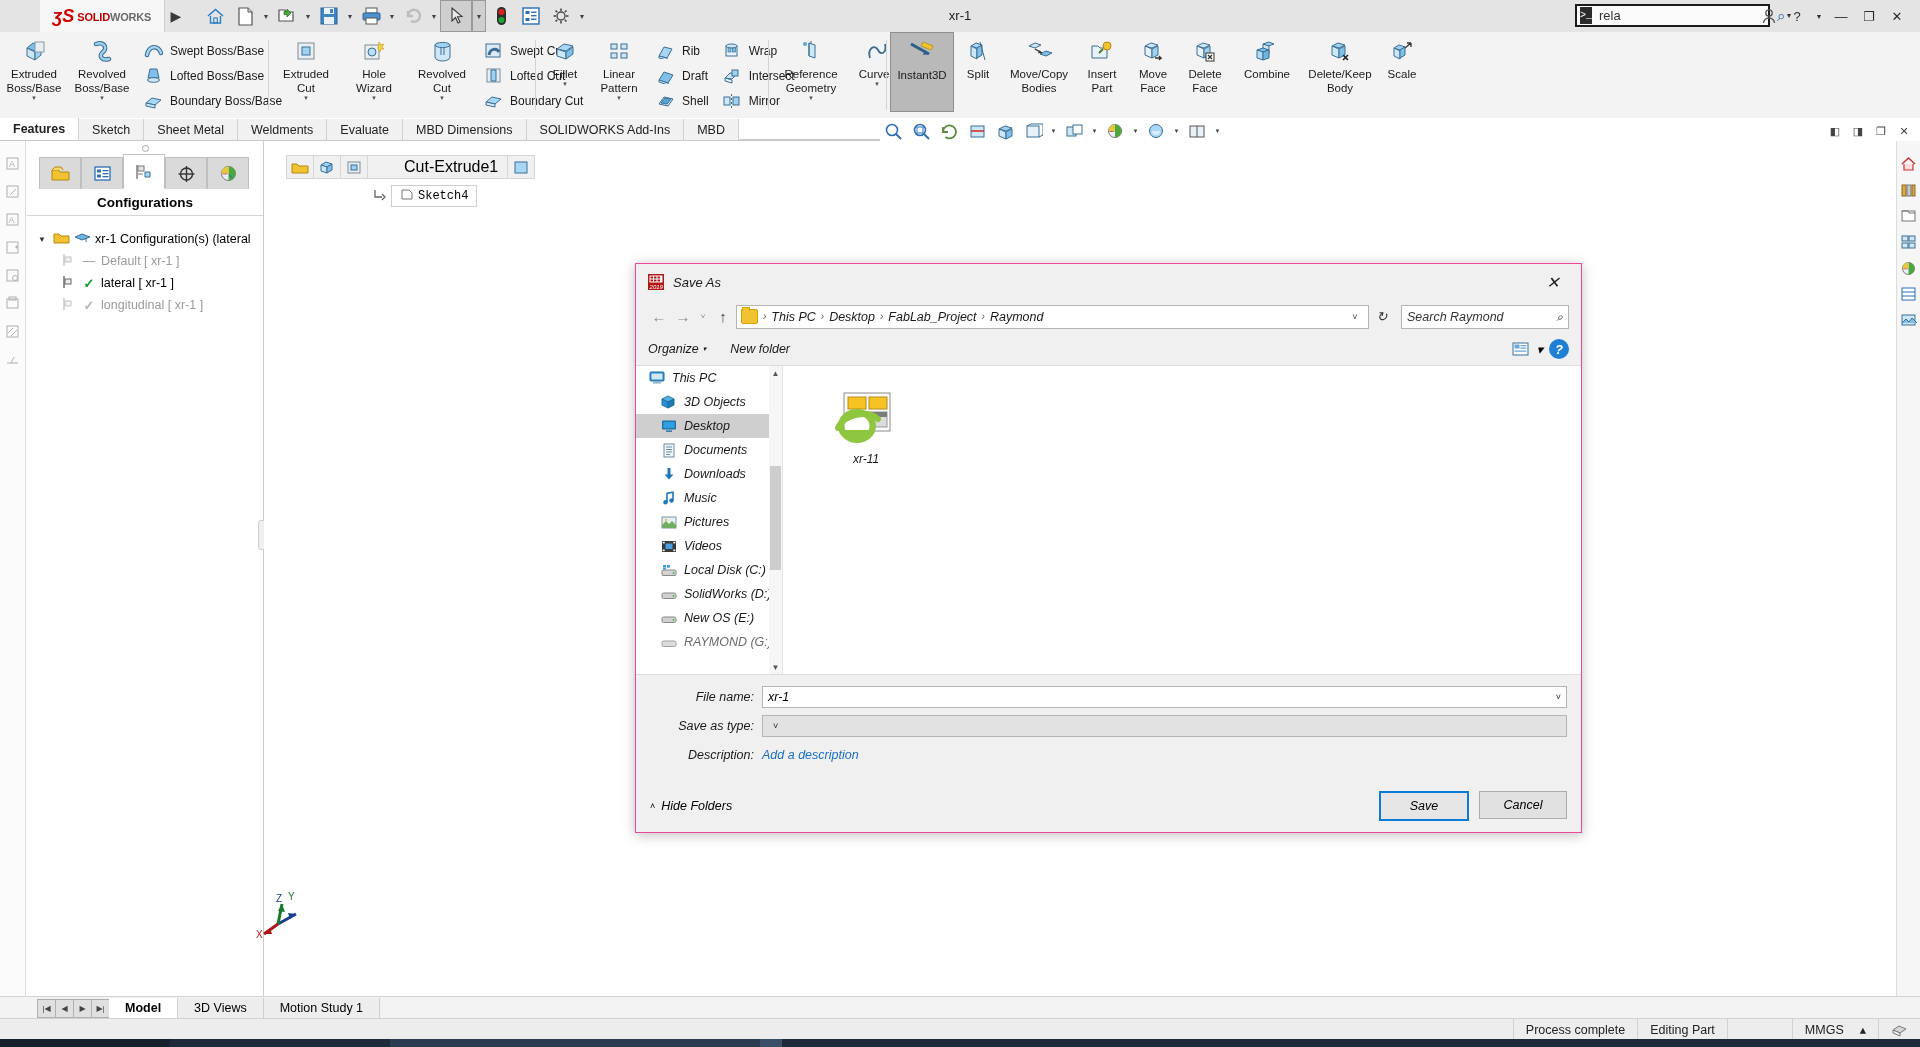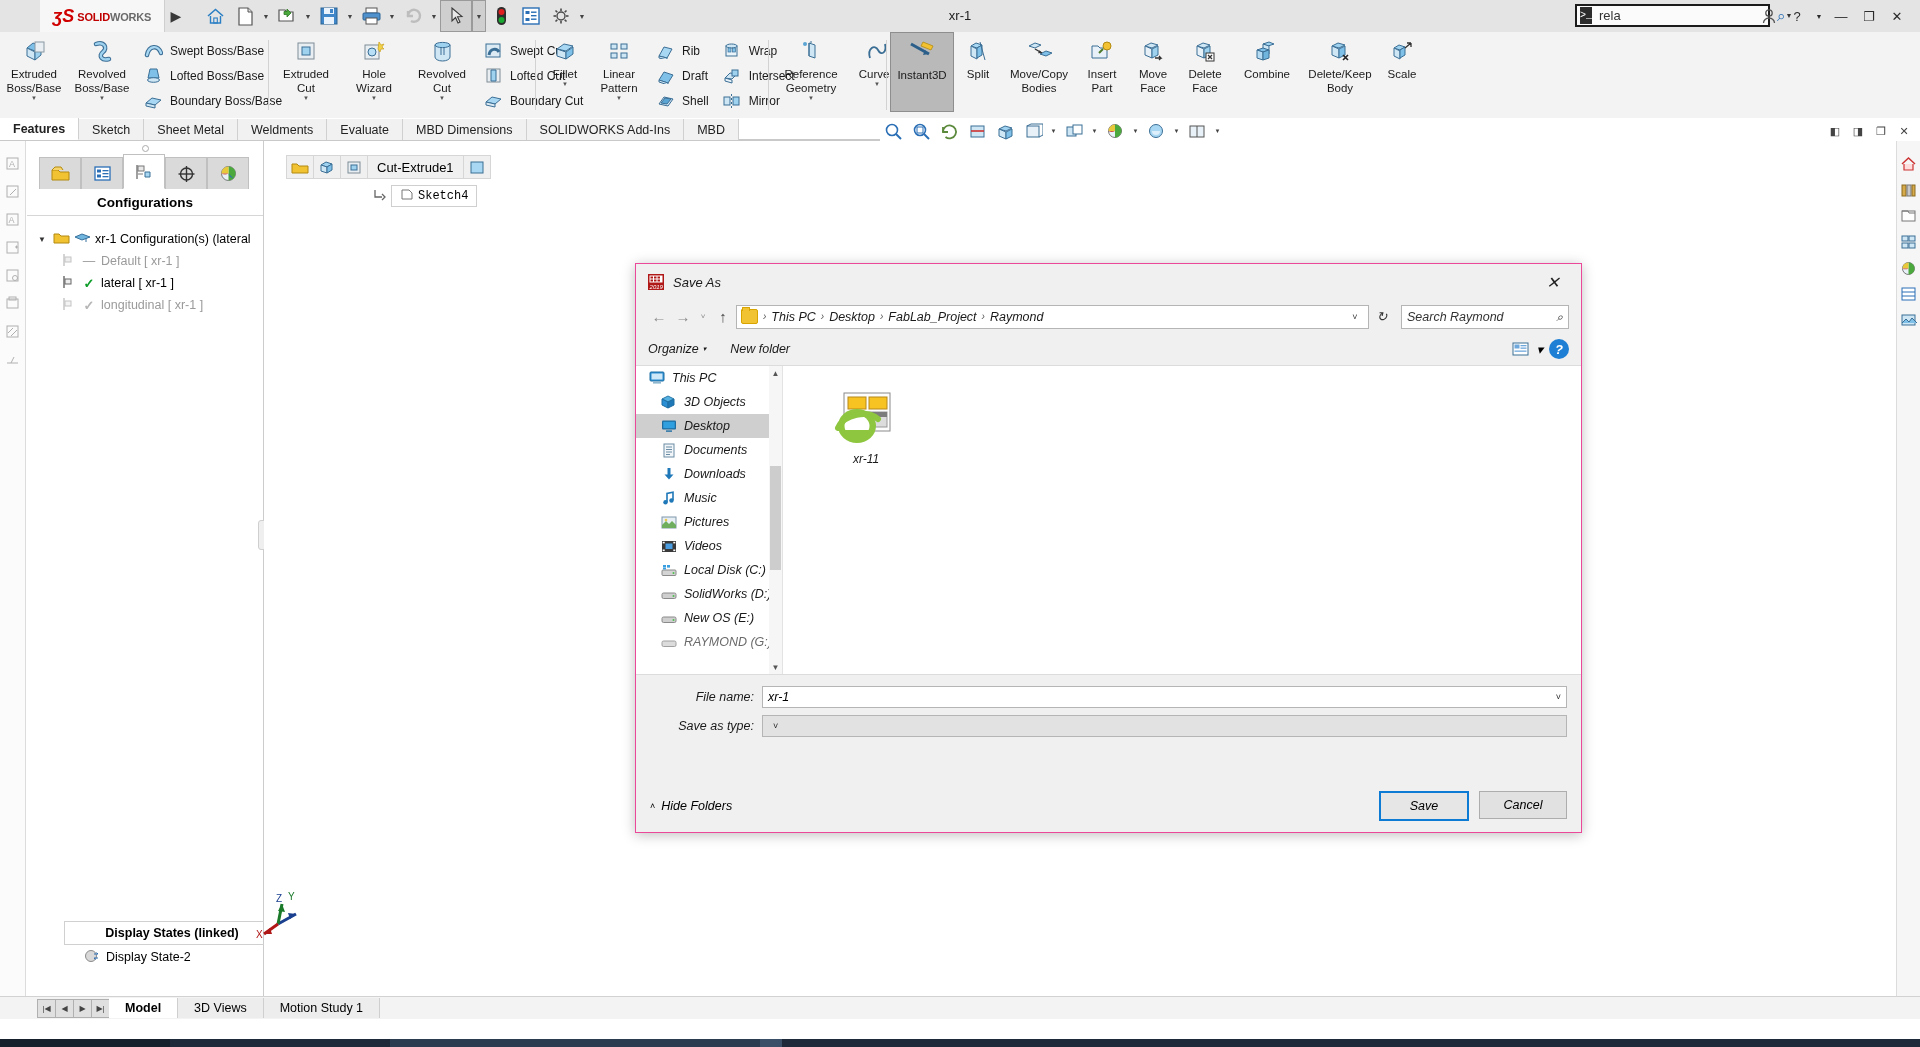--- a/index.html
+++ b/index.html
@@ -85,21 +85,21 @@
   .dstates{position:absolute;left:27px;bottom:38px;width:236px;}
   .ds-head{margin:0 10px;height:22px;border:1px solid #d0d0d0;display:flex;align-items:center;justify-content:center;font-weight:bold;font-size:12.5px;}
   .ds-row{display:flex;align-items:center;gap:6px;height:24px;padding-left:30px;font-size:12.5px;}
 
   
   .graphics{position:absolute;left:264px;top:141px;right:24px;bottom:40px;background:#ffffff;}
   .splitter{position:absolute;left:258px;top:520px;width:9px;height:28px;background:#efefef;border:1px solid #cfcfcf;border-radius:3px;}
   .crumb{position:absolute;left:22px;top:14px;display:flex;align-items:center;}
   .crumb .seg{height:22px;display:flex;align-items:center;background:#f0f0f0;border:1px solid #d6d6d6;border-right:none;padding:0 4px;position:relative;}
   .crumb .seg:last-child{border-right:1px solid #d6d6d6;}
-  .crumb .seg .txt{font-size:13px;padding:0 5px;}
+  .crumb .seg .txt{font-size:16px;padding:0 5px;margin-left:27px;}
   .sketchrow{position:absolute;left:108px;top:44px;display:flex;align-items:center;gap:5px;}
   .sketchbox{height:20px;border:1px solid #cfcfcf;display:flex;align-items:center;gap:4px;padding:0 8px;font-size:12px;font-family:"Liberation Mono",monospace;background:#fff;}
 
   .triad{position:absolute;left:-40px;bottom:38px;}
 
   
   .rightrail{position:absolute;right:0;top:141px;width:24px;height:866px;background:#f6f6f6;border-left:1px solid #dcdcdc;padding-top:10px;box-sizing:border-box;}
   .rr{width:22px;height:26px;display:flex;align-items:center;justify-content:center;}
 
   
@@ -872,30 +872,20 @@
         <span class="ind"></span>
         <span><svg width="16" height="14" viewBox="0 0 16 14">
               <path d="M3 1 v12" stroke="#c3c3c3" stroke-width="1.4"></path>
               <rect x="4" y="4" width="6" height="5" fill="#f4f4f4" stroke="#c3c3c3"></rect>
             </svg></span>
         <span class="chk dim">✓</span>
         <span>longitudinal [ xr-1 ]</span>
       </div>
     </div>
 
-    <div class="dstates">
-      <div class="ds-head">Display States (linked)</div>
-      <div class="ds-row">
-        <span><svg width="16" height="16" viewBox="0 0 16 16">
-              <circle cx="7" cy="8" r="5.5" fill="#d8d8d8" stroke="#8b8b8b"></circle>
-              <path d="M10 6 h4 l-1.5-1.5 M14 10 h-4 l1.5 1.5" stroke="#2a6fb5" fill="none"></path>
-            </svg></span>
-        <span>Display State-2</span>
-      </div>
-    </div>
   </div>
   <div class="splitter"></div>
 
   <div class="graphics">
     <div class="crumb">
       <div class="seg">
           <svg width="18" height="15" viewBox="0 0 18 15">
             <path d="M1 4 h5 l2 2 h9 v7 h-16 z" fill="#f1c232" stroke="#b38a10"></path>
           </svg>
         </div>
@@ -1234,20 +1224,24 @@
           <span class="val">xr-1</span>
           <span class="ca">˅</span>
         </div>
       </div>
       <div class="frow">
         <span class="flabel">Save as type:</span>
         <div class="fctl grey">
           <span class="ca">˅</span>
         </div>
       </div>
+      <div class="frow">
+        <span class="flabel">Description:</span>
+        <span class="desc-link">Add a description</span>
+      </div>
     </div>
 
     <div class="footer">
       <span class="hidefolders">
         <span class="ca">˄</span>
         <span>Hide Folders</span>
       </span>
       <span class="foot-btns">
         <span class="btn primary">Save</span>
         <span class="btn">Cancel</span>
@@ -1260,20 +1254,33 @@
       <div class="nb">|◀</div>
       <div class="nb">◀</div>
       <div class="nb">▶</div>
       <div class="nb">▶|</div>
     </div>
     <div class="btab sel">Model</div>
     <div class="btab">3D Views</div>
     <div class="btab">Motion Study 1</div>
   </div>
 
+  <div class="statusbar">
+    <span class="sb-cell">Process complete</span>
+    <span class="sb-cell">Editing Part</span>
+    <span class="sb-cell" style="width:40px"></span>
+    <span class="sb-cell">MMGS</span>
+    <span class="sb-cell" style="border-left:none;padding-left:4px">▴</span>
+    <span class="sb-cell">
+      <svg width="17" height="15" viewBox="0 0 17 15">
+          <path d="M2 8 l6-4 l7 3 l-6 4 z" fill="#d6d6d6" stroke="#7a7a7a"></path>
+          <path d="M2 8 v3 l7 3 v-3 z" fill="#eee" stroke="#7a7a7a"></path>
+        </svg>
+    </span>
+  </div>
 
   <div class="taskbar">
     <div class="chunk"></div>
     <div class="chunk2"></div>
     <div class="chunk3"></div>
   </div>
 
 </div>
 
 </body></html>

